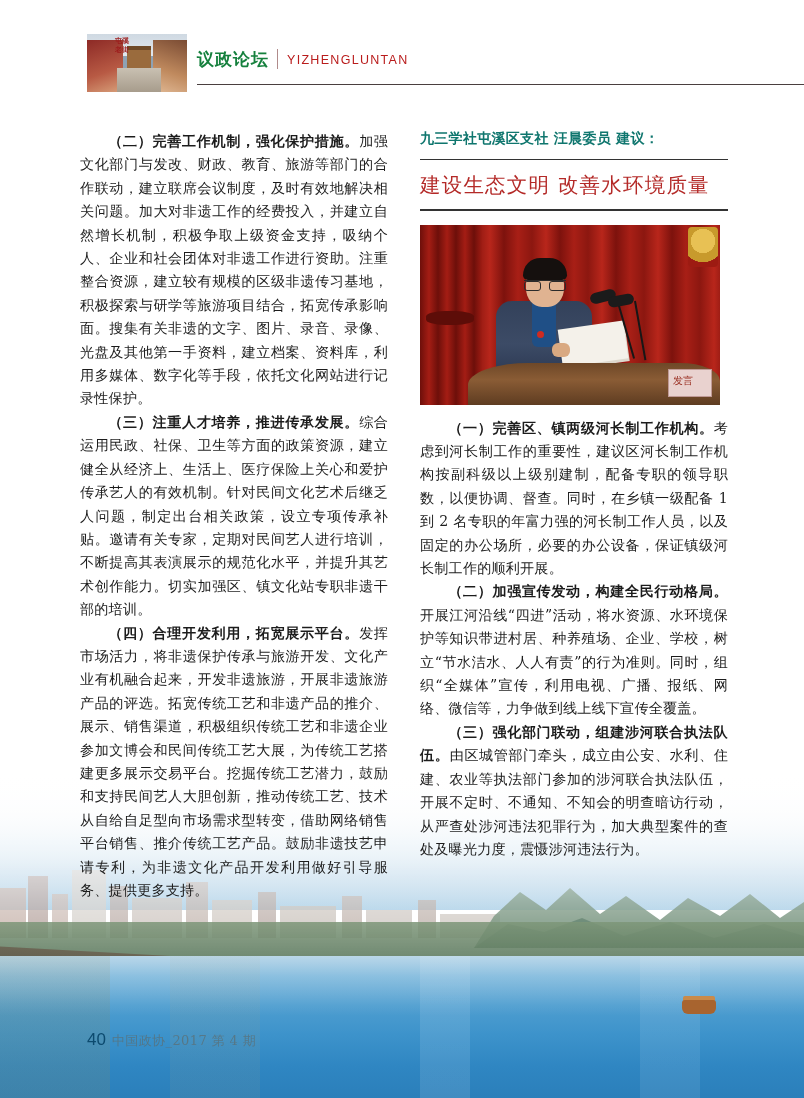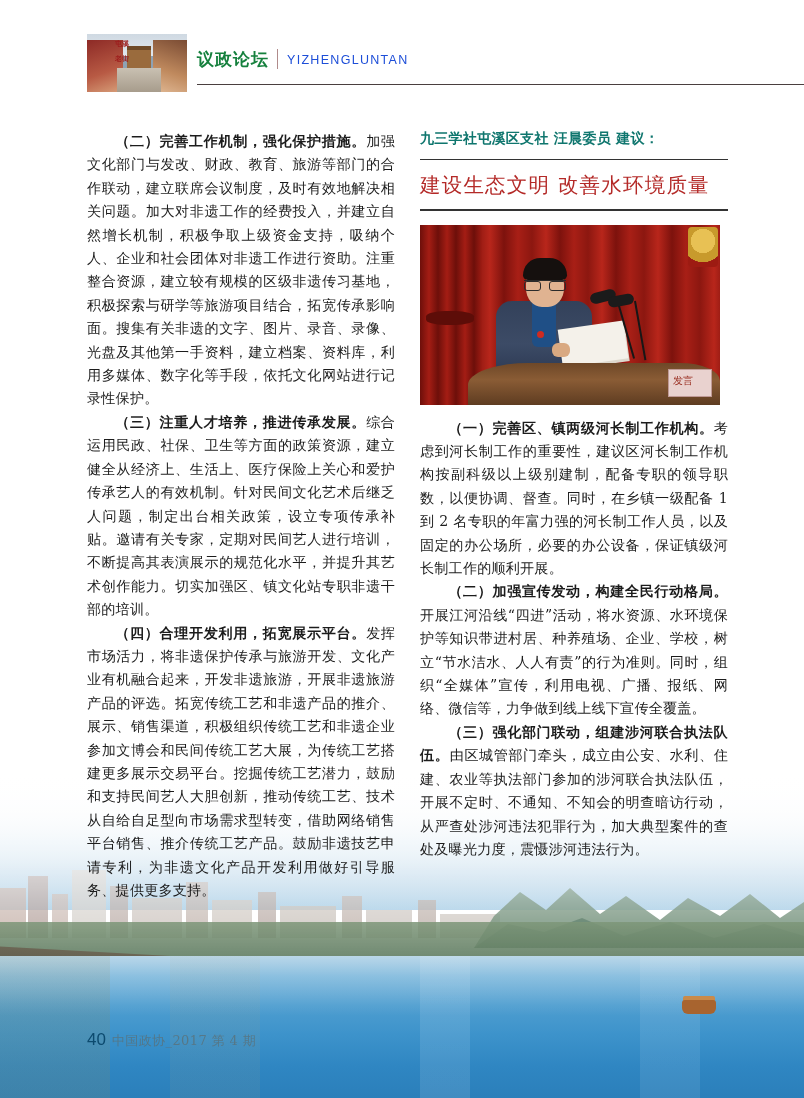--- a/index.html
+++ b/index.html
@@ -96,21 +96,21 @@
     overflow: hidden;
     background: #8ea2b4;
   }
   .header-thumb .ht-sky { position:absolute; left:0; top:0; width:100%; height:22px; background:linear-gradient(#cfd9e2,#e2e8ee); }
   .header-thumb .ht-left { position:absolute; left:0; top:6px; width:36px; height:52px; background:linear-gradient(160deg,#8d2a26,#b85a44 60%,#d8a07a); }
   .header-thumb .ht-right { position:absolute; right:0; top:6px; width:34px; height:52px; background:linear-gradient(200deg,#7a4b33,#c08a5e 60%,#e0b894); }
   .header-thumb .ht-gate { position:absolute; left:40px; top:12px; width:24px; height:18px; background:#9a6b3d; border-top:4px solid #6f4a28; }
   .header-thumb .ht-ground { position:absolute; left:30px; bottom:0; width:44px; height:24px; background:linear-gradient(#c9c0b2,#a79c8c); }
   .header-thumb .ht-callig {
     position:absolute; left:28px; top:2px;
-    color:#9d1c1c; font-size:7px; line-height:15px;
+    color:#9d1c1c; font-size:7px; line-height:9px;
     font-family:"DejaVu Serif", serif; font-weight:bold;
     letter-spacing:0px; text-align:right;
   }
   .header-title-wrap {
     position: absolute;
     left: 110px;
     top: 16px;
     width: 520px;
   }
   .header-title-cn {
@@ -129,38 +129,38 @@
     background: #b08b8b;
     margin: 0 9px 0 8px;
     position: relative; top: -1px;
   }
   .header-title-en {
     display: inline-block;
     vertical-align: middle;
     font-family: "Liberation Sans", sans-serif;
     font-size: 12.5px;
     letter-spacing: 1.3px;
-    color: #1d4ed8;
+    color: #b91c1c;
   }
   .header-rule {
     position: absolute;
     left: 110px;
     top: 52px;
     width: 607px;
     height: 1.4px;
     background: #4a3f3f;
   }
 
   
   .col {
     position: absolute;
     width: 308px;
     top: 130px;
   }
-  .col-left  { left: 87px; }
+  .col-left  { left: 80px; }
   .col-right { left: 420px; }
 
   .body-p {
     font-family: "DejaVu Serif", "Liberation Serif", serif;
     font-size: 14.1px;
     line-height: 23.4px;
     color: #1c1c1c;
     text-align: justify;
     text-justify: inter-ideograph;
     text-indent: 2em;

